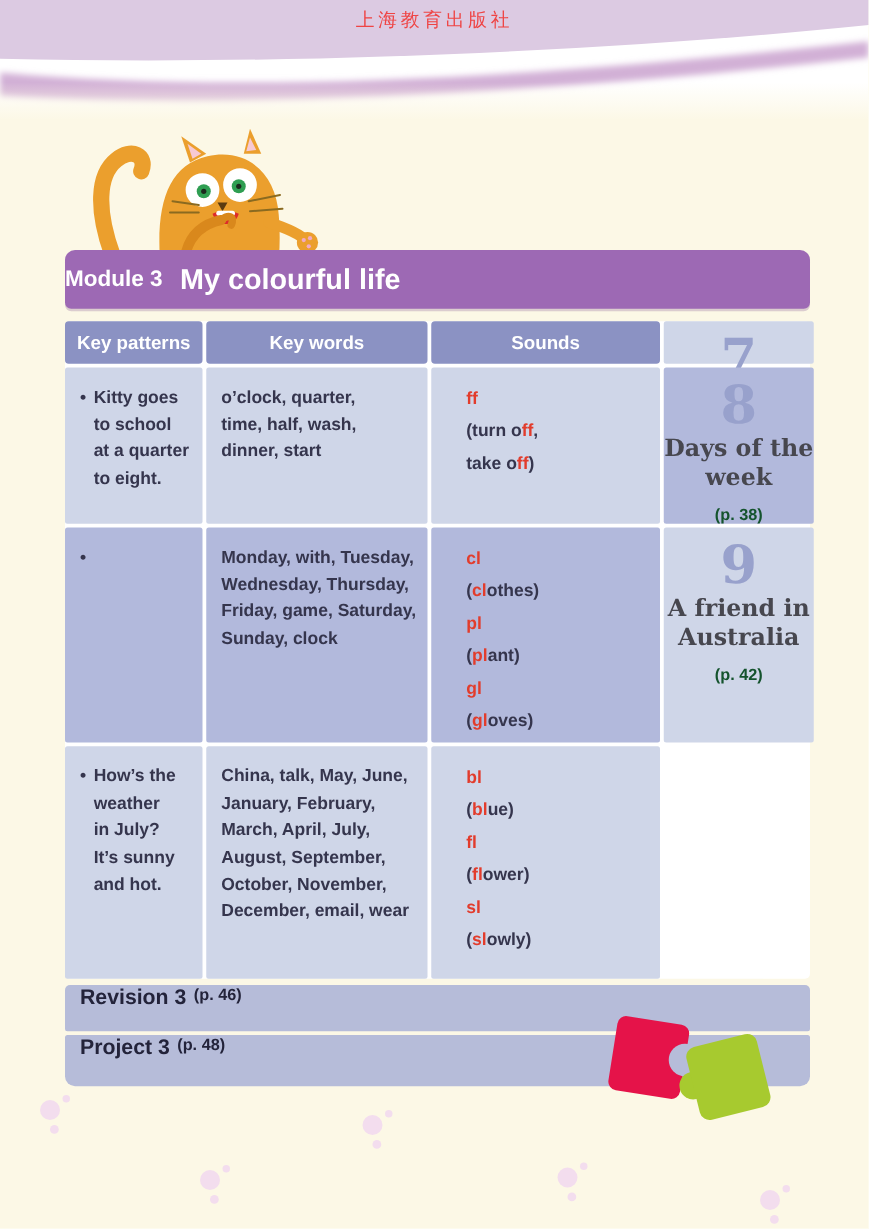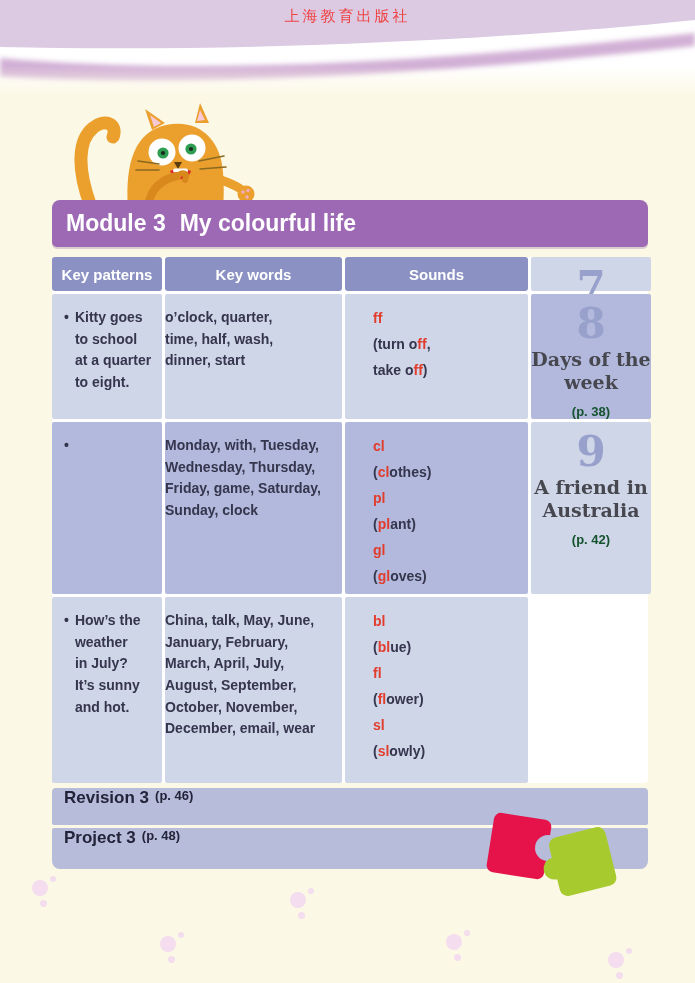--- a/index.html
+++ b/index.html
@@ -19,21 +19,21 @@
   }
   
   #cat{position:absolute;left:48px;top:90px;width:210px;height:118px;z-index:1;}
   
   #module-banner{
     position:absolute;left:52px;top:200px;width:596px;height:47px;
     background:#9d69b4;border-radius:8px 8px 5px 5px;
     display:flex;align-items:center;z-index:2;
     box-shadow:0 2px 0 rgba(120,70,140,.25);
   }
-  #module-banner .mod-label{color:#fff;font-weight:bold;font-size:23px;margin-left:14px;}
+  #module-banner .mod-label{color:#fff;font-weight:bold;font-size:18px;}
   #module-banner .mod-title{color:#ffffff;font-weight:bold;font-size:23px;margin-left:14px;}
   
   #module-table{
     position:absolute;left:52px;top:257px;width:596px;
     display:grid;
     grid-template-columns:110px 177px 183px 120px;
     grid-template-rows:34px 125px 172px 186px;
     gap:3px;background:#ffffff;border-radius:4px;
   }
   .hcell{
@@ -52,21 +52,21 @@
     font-family:"DejaVu Serif","Liberation Serif",serif;
     font-weight:bold;font-size:19px;line-height:1.2;color:#47474f;
     white-space:pre-line;margin-top:2px;
   }
   .unit-page{font-size:13px;font-weight:bold;color:#14532d;margin-top:10px;text-align:center;}
   .pattern-cell{display:flex;align-items:flex-start;padding:13px 6px 0 12px;}
   .bullet{font-size:14px;line-height:1.55;font-weight:bold;margin-right:6px;}
   .pattern-text,.words-text{
     font-size:14px;font-weight:bold;line-height:1.55;white-space:pre-line;
   }
-  .words-cell{padding:13px 6px 0 0;}
+  .words-cell{padding:13px 6px 0 12px;}
   .sounds-cell{padding:11px 4px 0 28px;}
   .sound-line{font-size:14px;font-weight:bold;line-height:1.86;}
   .sound-line .red{color:#e23c2c;}
   
   .footer-bar{
     position:absolute;left:52px;width:596px;background:#b6bcd9;
     display:flex;align-items:flex-start;color:#23233a;
   }
   #revision-bar{top:788px;height:37px;border-radius:4px 4px 2px 2px;}
   #project-bar{top:828px;height:41px;border-radius:2px 2px 8px 8px;}

